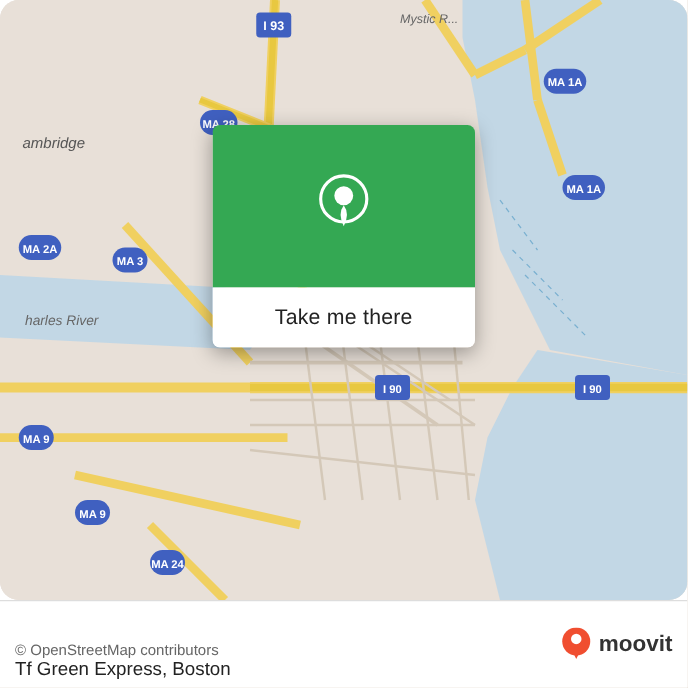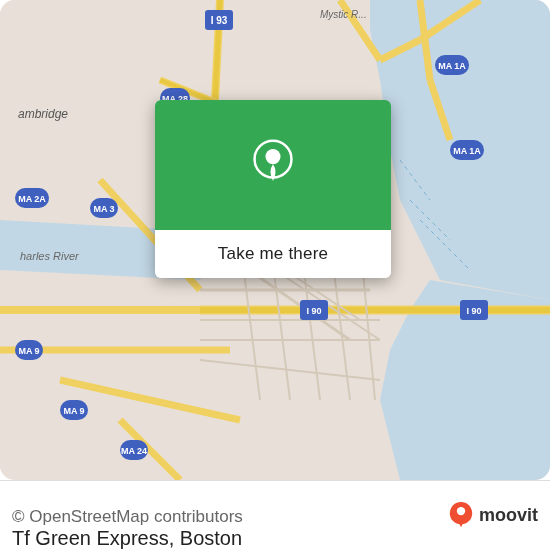--- a/index.html
+++ b/index.html
@@ -26,22 +26,22 @@
       width: 100%;
       height: 100%;
       position: absolute;
       top: 0; left: 0;
     }
 
     
     #popup-card {
       position: absolute;
       top: 100px;
-      left: 155px;
-      width: 236px;
+      left: 170px;
+      width: 210px;
       border-radius: 6px;
       overflow: hidden;
       box-shadow: 0 4px 16px rgba(0,0,0,0.35);
     }
 
     #popup-green {
       background-color: #34a853;
       width: 100%;
       height: 130px;
       display: flex;
@@ -71,33 +71,33 @@
       height: 70px;
       background-color: #fff;
       border-top: 1px solid #ddd;
       display: flex;
       align-items: center;
       padding: 0 12px;
       justify-content: space-between;
     }
 
     #attribution {
-      font-size: 17px;
+      font-size: 12px;
       color: #666;
       margin-top: 25px;
     }
 
     #place-info {
       display: flex;
       align-items: center;
       gap: 8px;
     }
 
     #place-name {
-      font-size: 20px;
+      font-size: 15px;
       color: #222;
       font-weight: 400;
     }
 
     #moovit-logo {
       display: flex;
       align-items: center;
       gap: 4px;
       font-size: 18px;
       font-weight: bold;

